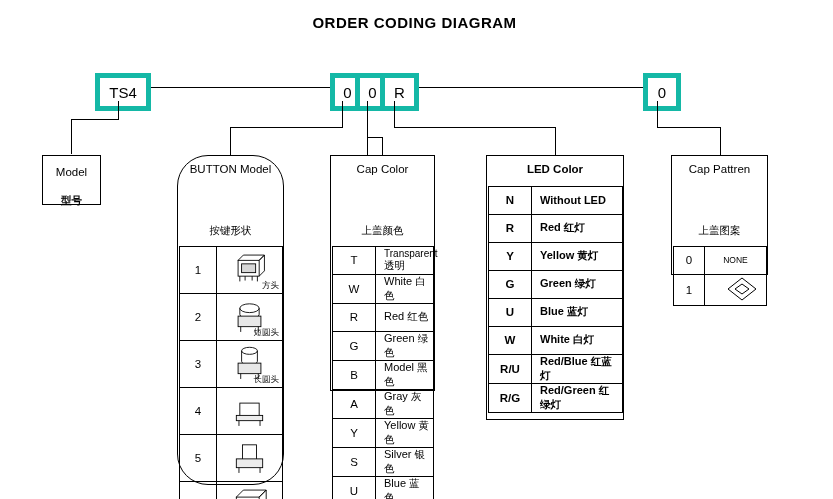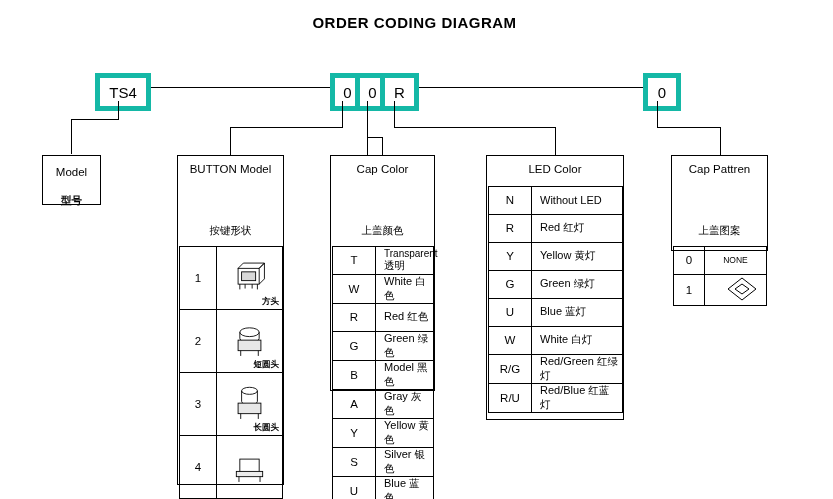--- a/index.html
+++ b/index.html
@@ -44,21 +44,21 @@
     border:1px solid #000;font-size:11px;height:27px;
     padding:0 4px;vertical-align:middle;
   }
   .tbl td.key{text-align:center;width:34px;font-size:11.5px;}
   .tbl td.val{text-align:left;padding-left:8px;}
   .tbl td.valc{text-align:center;}
 
   
   .btntbl td{height:46px;}
   .btntbl td.key{width:28px;}
-  .btntbl td.img{padding:8px;position:relative;font-weight:bold;}
+  .btntbl td.img{padding:0;position:relative;}
 
   .cn{font-size:10.5px;}
 
   
   .draw{position:absolute;left:0;top:0;width:100%;height:100%;}
   .capnote{
     position:absolute;right:3px;bottom:1px;font-size:8.5px;color:#000;
   }
 
   .diamond-cell{height:30px;position:relative;}
@@ -98,21 +98,21 @@
   <div class="abs hline" style="left:657px;top:127px;width:63px;"></div>
   <div class="abs vline" style="left:720px;top:127px;height:28px;"></div>
 
   <div class="abs groupbox" style="left:42px;top:155px;width:59px;height:50px;">
     <div class="grouphead" style="padding-top:8px;">
       <span class="l1">Model</span>
       <span class="l2 cn" style="margin-top:12px;font-weight:bold;">型号</span>
     </div>
   </div>
 
-  <div class="abs groupbox" style="left:177px;top:155px;width:107px;height:330px;">
+  <div class="abs groupbox" style="left:177px;top:155px;width:107px;height:330px;border-radius:31px;">
     <div class="grouphead">
       <span class="l1">BUTTON Model</span>
       <span class="l2 cn">按键形状</span>
     </div>
     <table class="tbl btntbl" style="margin-top:8px;width:104px;margin-left:1px;">
       <tbody>
         <tr>
           <td class="key">1</td>
           <td class="img">
             <svg class="draw" viewBox="0 0 74 46">
@@ -240,21 +240,21 @@
           <td class="val"><span>Silver</span> <span class="cn">银色</span></td>
         </tr>
         <tr>
           <td class="key">U</td>
           <td class="val"><span>Blue</span> <span class="cn">蓝色</span></td>
         </tr>
       </tbody>
     </table>
   </div>
 
-  <div class="abs groupbox" style="left:486px;top:155px;width:138px;height:265px;">
+  <div class="abs groupbox" style="left:486px;top:155px;width:138px;height:265px;font-weight:bold;">
     <div class="grouphead">
       <span class="l1">LED Color</span>
     </div>
     <table class="tbl" style="margin-top:8px;width:135px;margin-left:1px;">
       <tbody>
         <tr>
           <td class="key">N</td>
           <td class="val"><span>Without LED</span> <span class="cn"></span></td>
         </tr>
         <tr>
@@ -271,32 +271,32 @@
         </tr>
         <tr>
           <td class="key">U</td>
           <td class="val"><span>Blue</span> <span class="cn">蓝灯</span></td>
         </tr>
         <tr>
           <td class="key">W</td>
           <td class="val"><span>White</span> <span class="cn">白灯</span></td>
         </tr>
         <tr>
+          <td class="key">R/U</td>
+          <td class="val"><span>Red/Blue</span> <span class="cn">红蓝灯</span></td>
+        </tr>
+        <tr>
           <td class="key">R/G</td>
           <td class="val"><span>Red/Green</span> <span class="cn">红绿灯</span></td>
         </tr>
-        <tr>
-          <td class="key">R/U</td>
-          <td class="val"><span>Red/Blue</span> <span class="cn">红蓝灯</span></td>
-        </tr>
       </tbody>
     </table>
   </div>
 
-  <div class="abs groupbox" style="left:671px;top:155px;width:97px;height:96px;">
+  <div class="abs groupbox" style="left:671px;top:155px;width:97px;height:120px;">
     <div class="grouphead">
       <span class="l1">Cap Pattren</span>
       <span class="l2 cn">上盖图案</span>
     </div>
     <table class="tbl" style="margin-top:8px;width:94px;margin-left:1px;">
       <tbody>
         <tr>
           <td class="key" style="width:22px;">0</td>
           <td class="valc" style="font-size:8.5px;margin-top:28px;">NONE</td>
         </tr>

